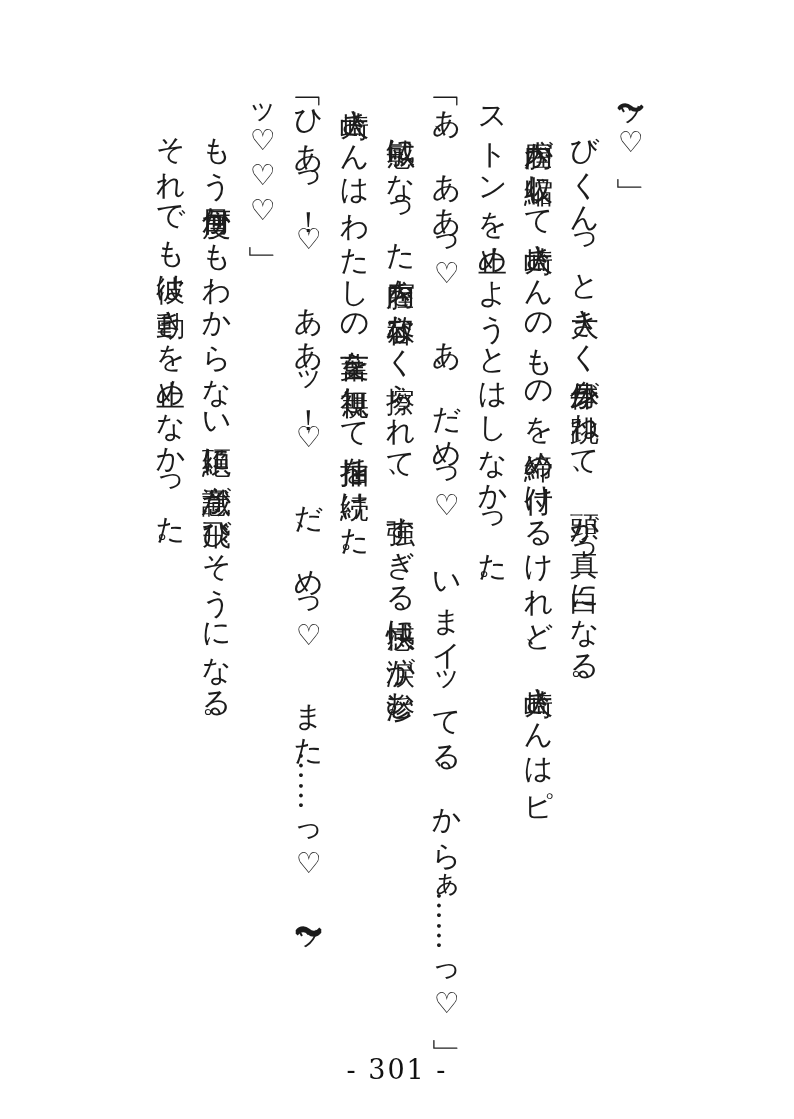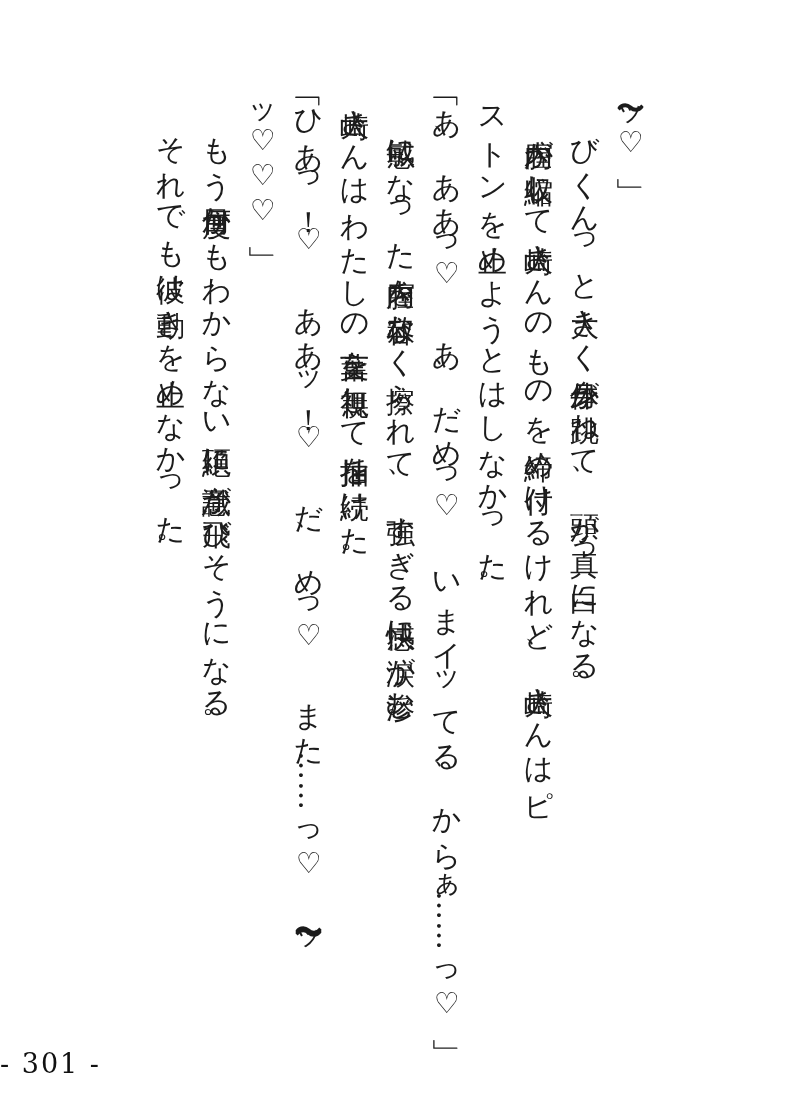--- a/index.html
+++ b/index.html
@@ -31,23 +31,23 @@
     margin: 0;
     padding: 0;
     white-space: nowrap;
   }
   .text-block p.line.indent {
     text-indent: 1em;
   }
   .page-number {
     position: absolute;
     left: 0;
-    bottom: 40px;
+    bottom: 34px;
     width: 100%;
-    text-align: left;
+    text-align: center;
     font-size: 27px;
     letter-spacing: 2px;
     color: #111111;
   }
 </style>
 </head>
 <body>
 
 <div class="page">
 

